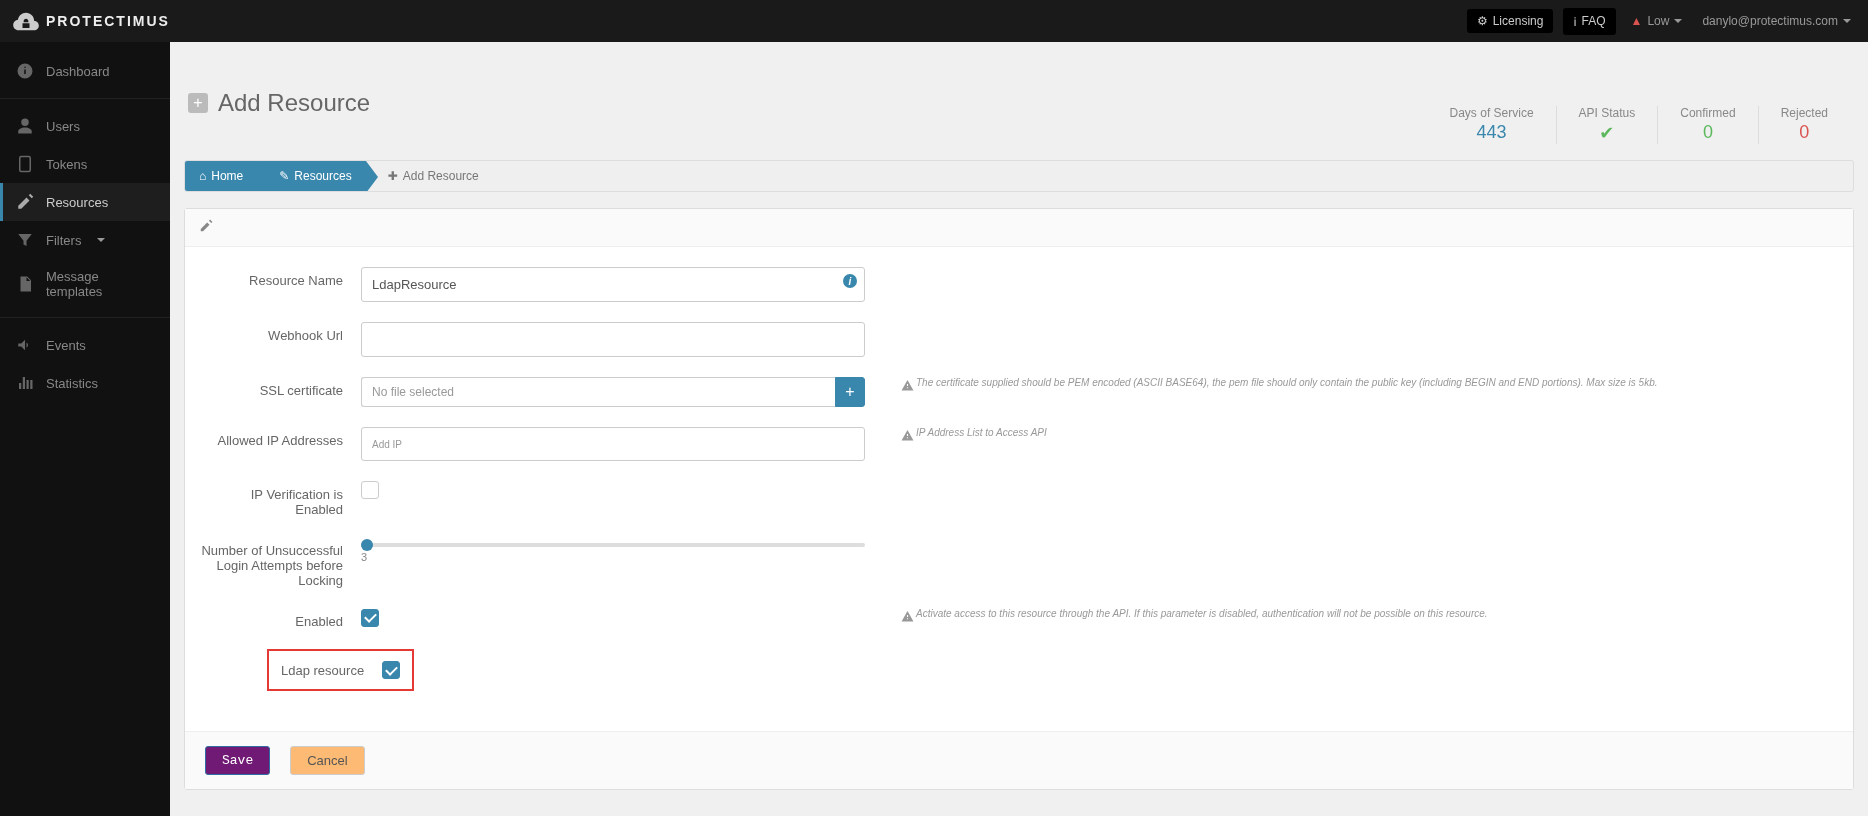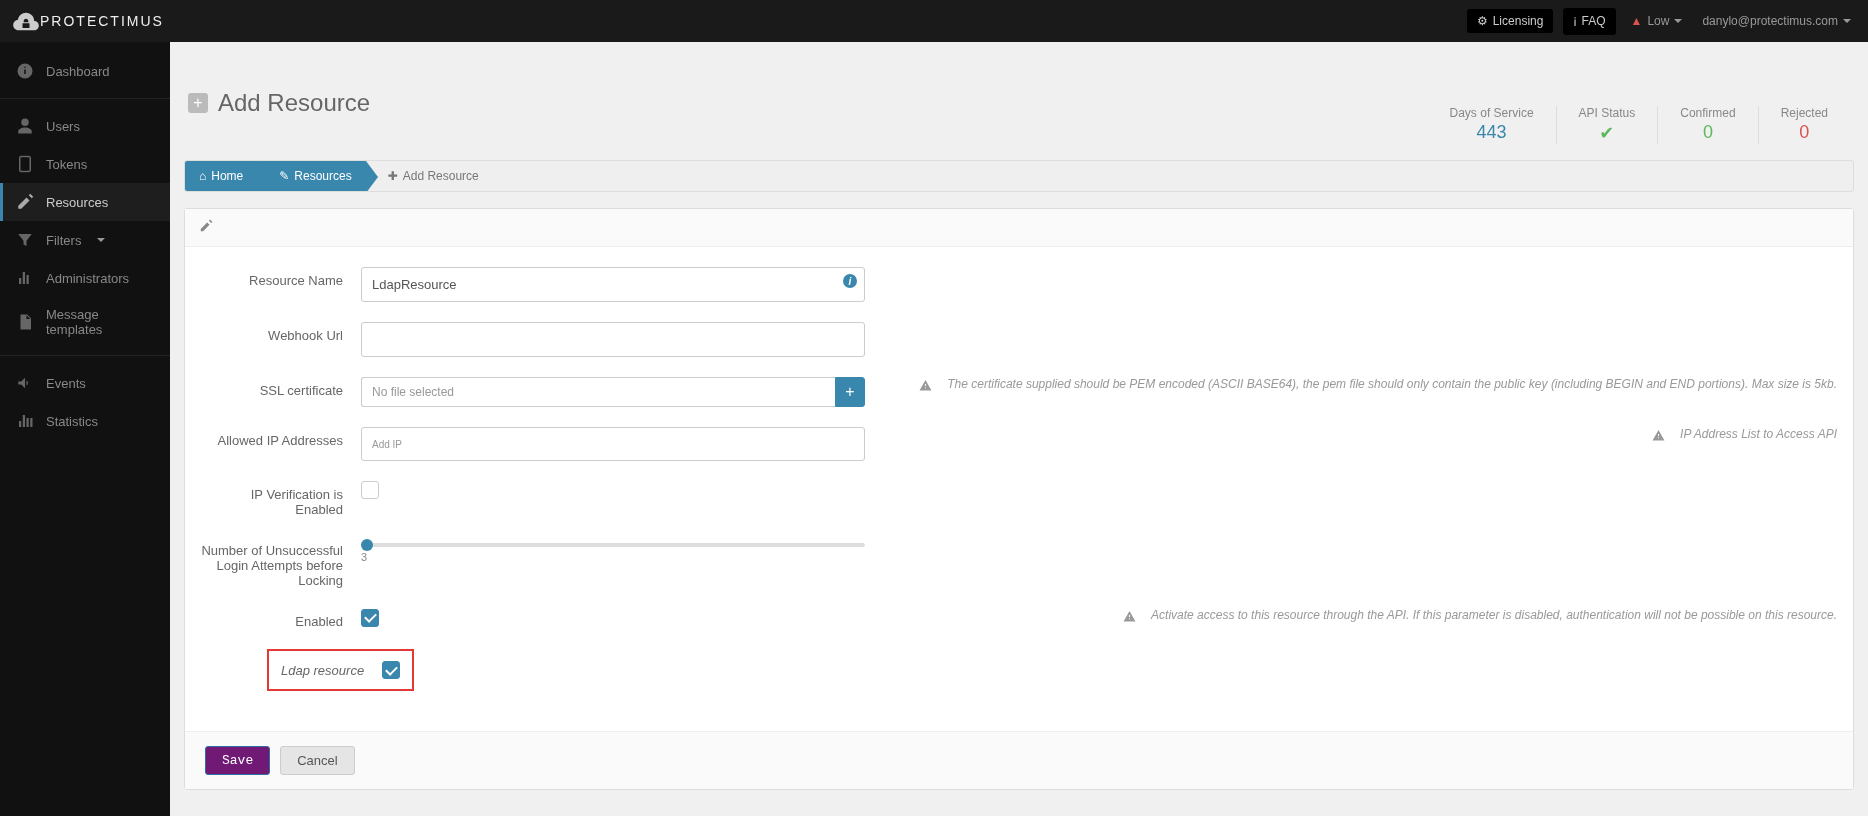--- a/index.html
+++ b/index.html
@@ -1,18 +1,18 @@
 <!DOCTYPE html>
 <html><head>
 <meta charset="utf-8">
 <style>
 * { margin: 0; padding: 0; box-sizing: border-box; }
 body { font-family: -apple-system, "Helvetica Neue", Arial, sans-serif; font-size: 13px; color: #555; background: #f0f0f0; }
 .topbar { height: 42px; background: #1a1a1a; display: flex; align-items: center; padding: 0 12px; color: #ccc; }
-.logo { display: flex; align-items: center; color: #eee; font-size: 14px; letter-spacing: 2px; }
+.logo { display: flex; align-items: center; gap: 6px; color: #eee; font-size: 14px; letter-spacing: 2px; font-weight: bold; }
 .logo svg { width: 28px; height: 28px; }
 .topbar-right { margin-left: auto; display: flex; align-items: center; gap: 10px; }
 .top-btn { background: #000; color: #ccc; border-radius: 3px; padding: 5px 10px; font-size: 12px; display: flex; align-items: center; gap: 5px; cursor: pointer; }
 .user-drop { color: #999; font-size: 12px; display: flex; align-items: center; gap: 5px; cursor: pointer; padding: 5px; }
 .red-icon { color: #d9534f; }
 .caret { width: 0; height: 0; border-left: 4px solid transparent; border-right: 4px solid transparent; border-top: 4px solid #999; display: inline-block; }
 
 .layout { display: flex; min-height: calc(100vh - 42px); border-radius: 16px; }
 .sidebar { width: 170px; background: #111; padding-top: 10px; }
 .side-item { display: flex; align-items: center; gap: 12px; padding: 10px 16px; color: #888; font-size: 13px; cursor: pointer; }
@@ -40,41 +40,41 @@
 .bc-item.active::after { content: ""; position: absolute; right: -12px; top: 0; width: 0; height: 0; border-top: 16px solid transparent; border-bottom: 16px solid transparent; border-left: 12px solid #3a87ad; z-index: 2; }
 .bc-item:first-child { padding-left: 14px; }
 
 .panel { background: #fff; border: 1px solid #ddd; border-radius: 3px; }
 .panel-head { padding: 10px 14px; border-bottom: 1px solid #eee; background: #fafafa; }
 .panel-head svg { width: 14px; height: 14px; fill: #888; }
 .form { padding: 20px 16px; }
 .form-row { display: flex; align-items: flex-start; margin-bottom: 20px; }
 .form-label { width: 160px; text-align: right; padding-right: 18px; font-size: 13px; color: #666; padding-top: 6px; }
 .form-field { width: 504px; position: relative; }
-.form-hint { flex: 1; padding-left: 36px; font-size: 12px; color: #999; font-style: italic; display: flex; gap: 15px; justify-content: flex-end; }
+.form-hint { flex: 1; padding-left: 36px; font-size: 10px; color: #999; font-style: italic; display: flex; gap: 2px; }
 .form-hint svg { width: 13px; height: 13px; fill: #999; flex-shrink: 0; margin-top: 2px; }
 .inp { width: 100%; height: 35px; border: 1px solid #ccc; border-radius: 3px; padding: 0 10px; font-size: 13px; color: #555; }
 .inp-info { position: absolute; right: 8px; top: 7px; width: 14px; height: 14px; background: #3a87ad; border-radius: 50%; color: #fff; font-size: 10px; display: flex; align-items: center; justify-content: center; font-style: italic; font-weight: bold; }
 .file-row { display: flex; }
 .file-text { flex: 1; height: 30px; border: 1px solid #ccc; border-right: none; border-radius: 3px 0 0 3px; padding: 0 10px; font-size: 12px; color: #999; display: flex; align-items: center; }
 .file-btn { width: 30px; height: 30px; background: #3a87ad; border: 1px solid #3a87ad; border-radius: 0 3px 3px 0; color: #fff; display: flex; align-items: center; justify-content: center; cursor: pointer; font-size: 16px; }
 .tag-inp { min-height: 34px; border: 1px solid #ccc; border-radius: 3px; padding: 6px 10px; font-size: 10px; color: #999; display: flex; align-items: center; }
 .chk { width: 18px; height: 18px; border: 1px solid #ccc; border-radius: 3px; display: inline-flex; align-items: center; justify-content: center; cursor: pointer; }
 .chk.checked { background: #3a87ad; border-color: #3a87ad; }
 .chk.checked::after { content: ""; width: 9px; height: 5px; border-left: 2px solid #fff; border-bottom: 2px solid #fff; transform: rotate(-45deg); margin-top: -2px; }
 .slider-wrap { padding-top: 6px; }
 .slider-track { height: 4px; background: #ddd; border-radius: 2px; position: relative; }
 .slider-thumb { width: 12px; height: 12px; background: #3a87ad; border-radius: 50%; position: absolute; top: -4px; left: 0; }
 .slider-val { font-size: 11px; color: #888; margin-top: 4px; }
-.highlight-box { border: 2px solid #e53935; padding: 10px 12px; display: inline-flex; align-items: center; gap: 18px; margin-left: 66px; margin-bottom: 20px; font-style: italic; }
+.highlight-box { border: 2px solid #e53935; padding: 10px 12px; display: inline-flex; align-items: center; gap: 18px; margin-left: 66px; margin-bottom: 20px; }
 .highlight-box .lbl { font-size: 13px; color: #666; }
 .panel-foot { padding: 14px 20px; border-top: 1px solid #eee; background: #fafafa; display: flex; gap: 10px; }
 .btn { padding: 6px 16px; border-radius: 3px; font-size: 13px; cursor: pointer; border: 1px solid transparent; }
 .btn-primary { background: #701a75; color: #fff; border-color: #2e6da4; font-family: Liberation Mono, monospace; }
-.btn-default { background: #e5e5e5; color: #555; border-color: #ccc; }
+.btn-default { background: #fdba74; color: #555; border-color: #ccc; margin-left: 10px; }
 </style>
 </head>
 <body>
 
 <div class="topbar">
   <div class="logo">
     <svg viewBox="0 0 24 24">
         <path fill="#ccc" d="M19 12c0-3.9-3.1-7-7-7-3.5 0-6.4 2.6-6.9 6C2.8 11.3 1 13.2 1 15.5 1 18 3 20 5.5 20H19c2.2 0 4-1.8 4-4s-1.8-4-4-4zm-7-2c1.1 0 2 .9 2 2v1h-4v-1c0-1.1.9-2 2-2zm3 8H9v-4h6v4z"></path>
       </svg>
     <span>PROTECTIMUS</span>
@@ -129,26 +129,20 @@
     </div>
     <div class="side-item">
       <svg viewBox="0 0 24 24">
           <path d="M3 4h18l-7 9v7l-4-2v-5L3 4z"></path>
         </svg>
       <span>Filters</span>
       <span class="caret" style="margin-left:4px"></span>
     </div>
     <div class="side-item">
       <svg viewBox="0 0 24 24">
-          <path d="M4 20h3v-8H4v8zm5 0h3V4H9v16zm5 0h3v-12h-3v12z"></path>
-        </svg>
-      <span>Administrators</span>
-    </div>
-    <div class="side-item">
-      <svg viewBox="0 0 24 24">
           <path d="M6 2h9l5 5v15H6V2zm8 1v5h5"></path>
         </svg>
       <span>Message templates</span>
     </div>
     <div class="side-sep"></div>
     <div class="side-item">
       <svg viewBox="0 0 24 24">
           <path d="M3 10v4h4l5 5V5L7 10H3zm13 2a4 4 0 00-2-3.5v7A4 4 0 0016 12z"></path>
         </svg>
       <span>Events</span>

